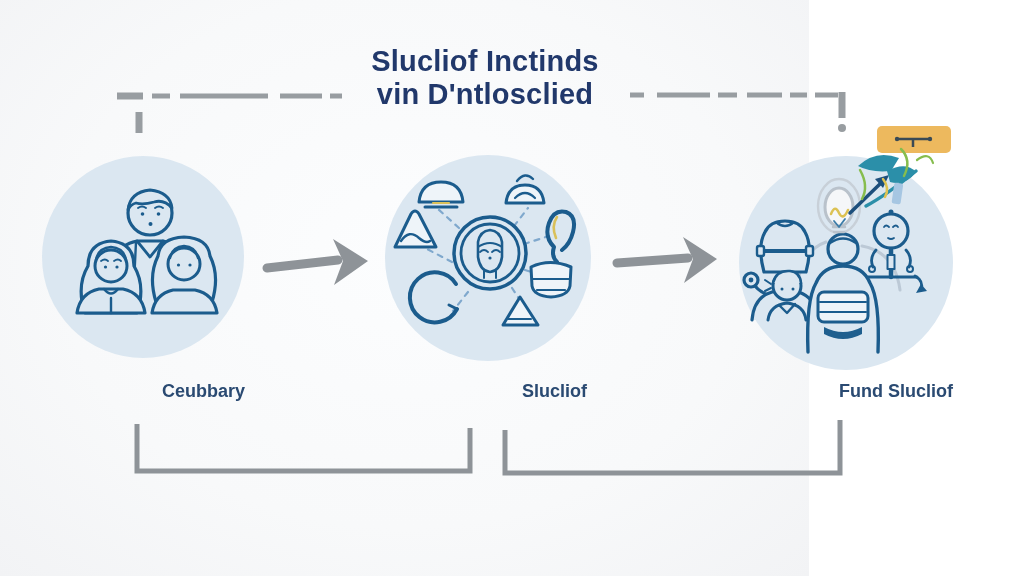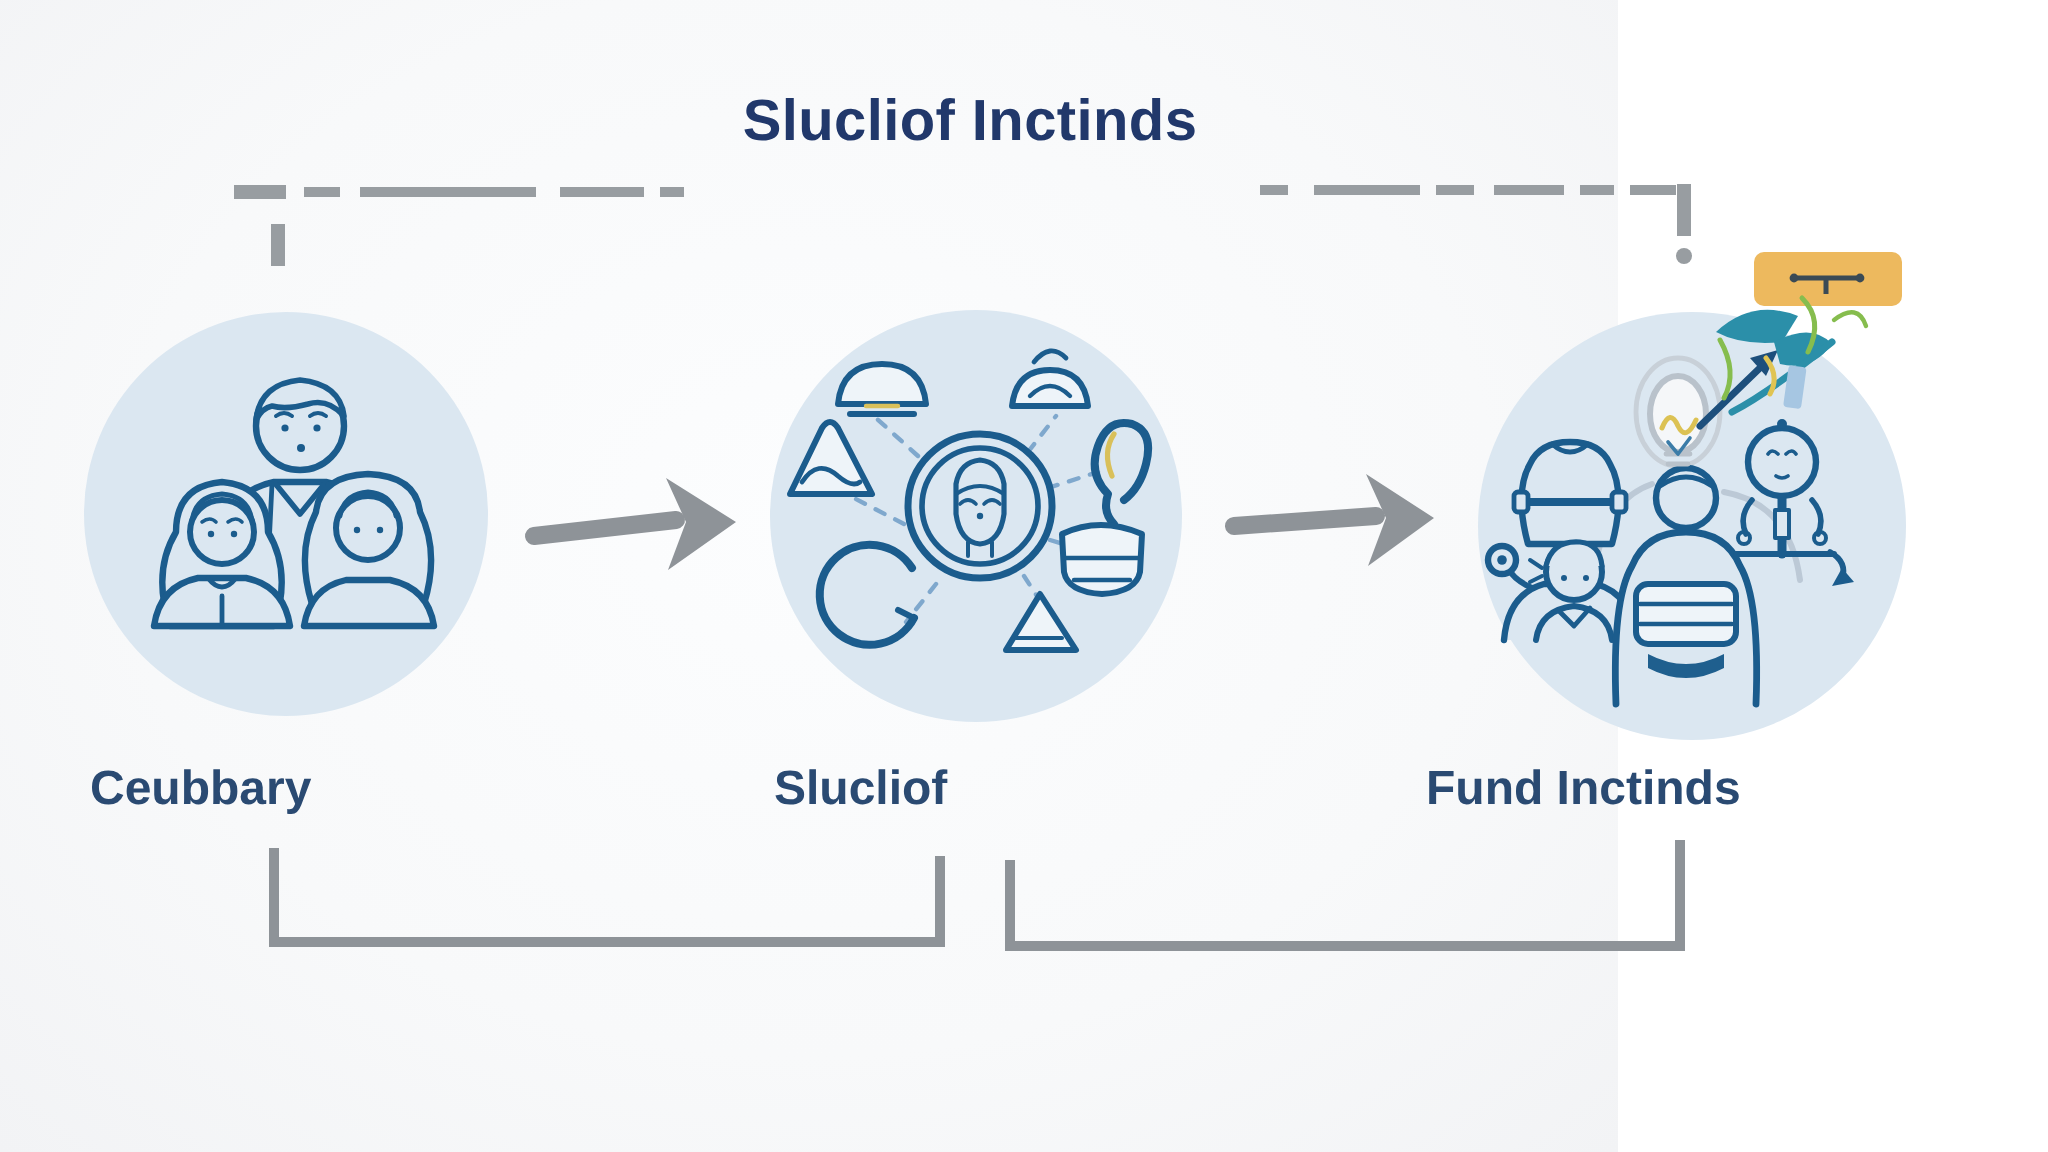--- a/index.html
+++ b/index.html
@@ -2,22 +2,22 @@
 <html><head>
 <meta charset="utf-8">
 <style>
   html,body{margin:0;padding:0;}
   body{width:1024px;height:576px;overflow:hidden;font-family:"Liberation Sans",sans-serif;}
   .canvas{position:relative;width:809px;height:576px;
     background:radial-gradient(ellipse at 50% 45%, #fcfdfe 0%, #f8f9fa 60%, #f2f3f5 100%);}
   svg{position:absolute;left:0;top:0;}
   .title{position:absolute;left:300px;top:45px;width:370px;text-align:center;
     color:#21386b;font-weight:700;font-size:29px;line-height:33px;letter-spacing:.2px;}
-  .node-label{position:absolute;top:381px;text-align:left;color:#2a4a72;
-    font-weight:700;font-size:24px;}
+  .node-label{position:absolute;top:381px;text-align:right;color:#2a4a72;
+    font-weight:700;font-size:18px;}
   .node-label.l1{left:45px;width:200px;}
   .node-label.l2{left:387px;width:200px;}
   .node-label.l3{left:713px;width:240px;}
 </style>
 </head>
 <body>
 
 <div class="canvas">
 
   <svg width="1024" height="576" viewBox="0 0 1024 576">
@@ -194,19 +194,20 @@
         <path d="M860,170 Q869,186 862,199" stroke="#86bd4e" stroke-width="2.5" fill="none" stroke-linecap="round"></path>
         <path d="M917,160 Q929,151 933,163" stroke="#86bd4e" stroke-width="2.2" fill="none" stroke-linecap="round"></path>
         <path d="M883,179 Q890,188 885,197" stroke="#e0c452" stroke-width="2.5" fill="none" stroke-linecap="round"></path>
         <rect x="893" y="183" width="9" height="21" rx="2" fill="#a6c6e2" transform="rotate(8 897 193)"></rect>
       </g>
     </g>
   </svg>
 
   <div class="title">
     <div>Slucliof Inctinds</div>
+    <div>vin D'ntlosclied</div>
   </div>
 
   <div class="node-label l1">Ceubbary</div>
   <div class="node-label l2">Slucliof</div>
-  <div class="node-label l3">Fund Inctinds</div>
+  <div class="node-label l3">Fund Slucliof</div>
 
 </div>
 
 </body></html>

